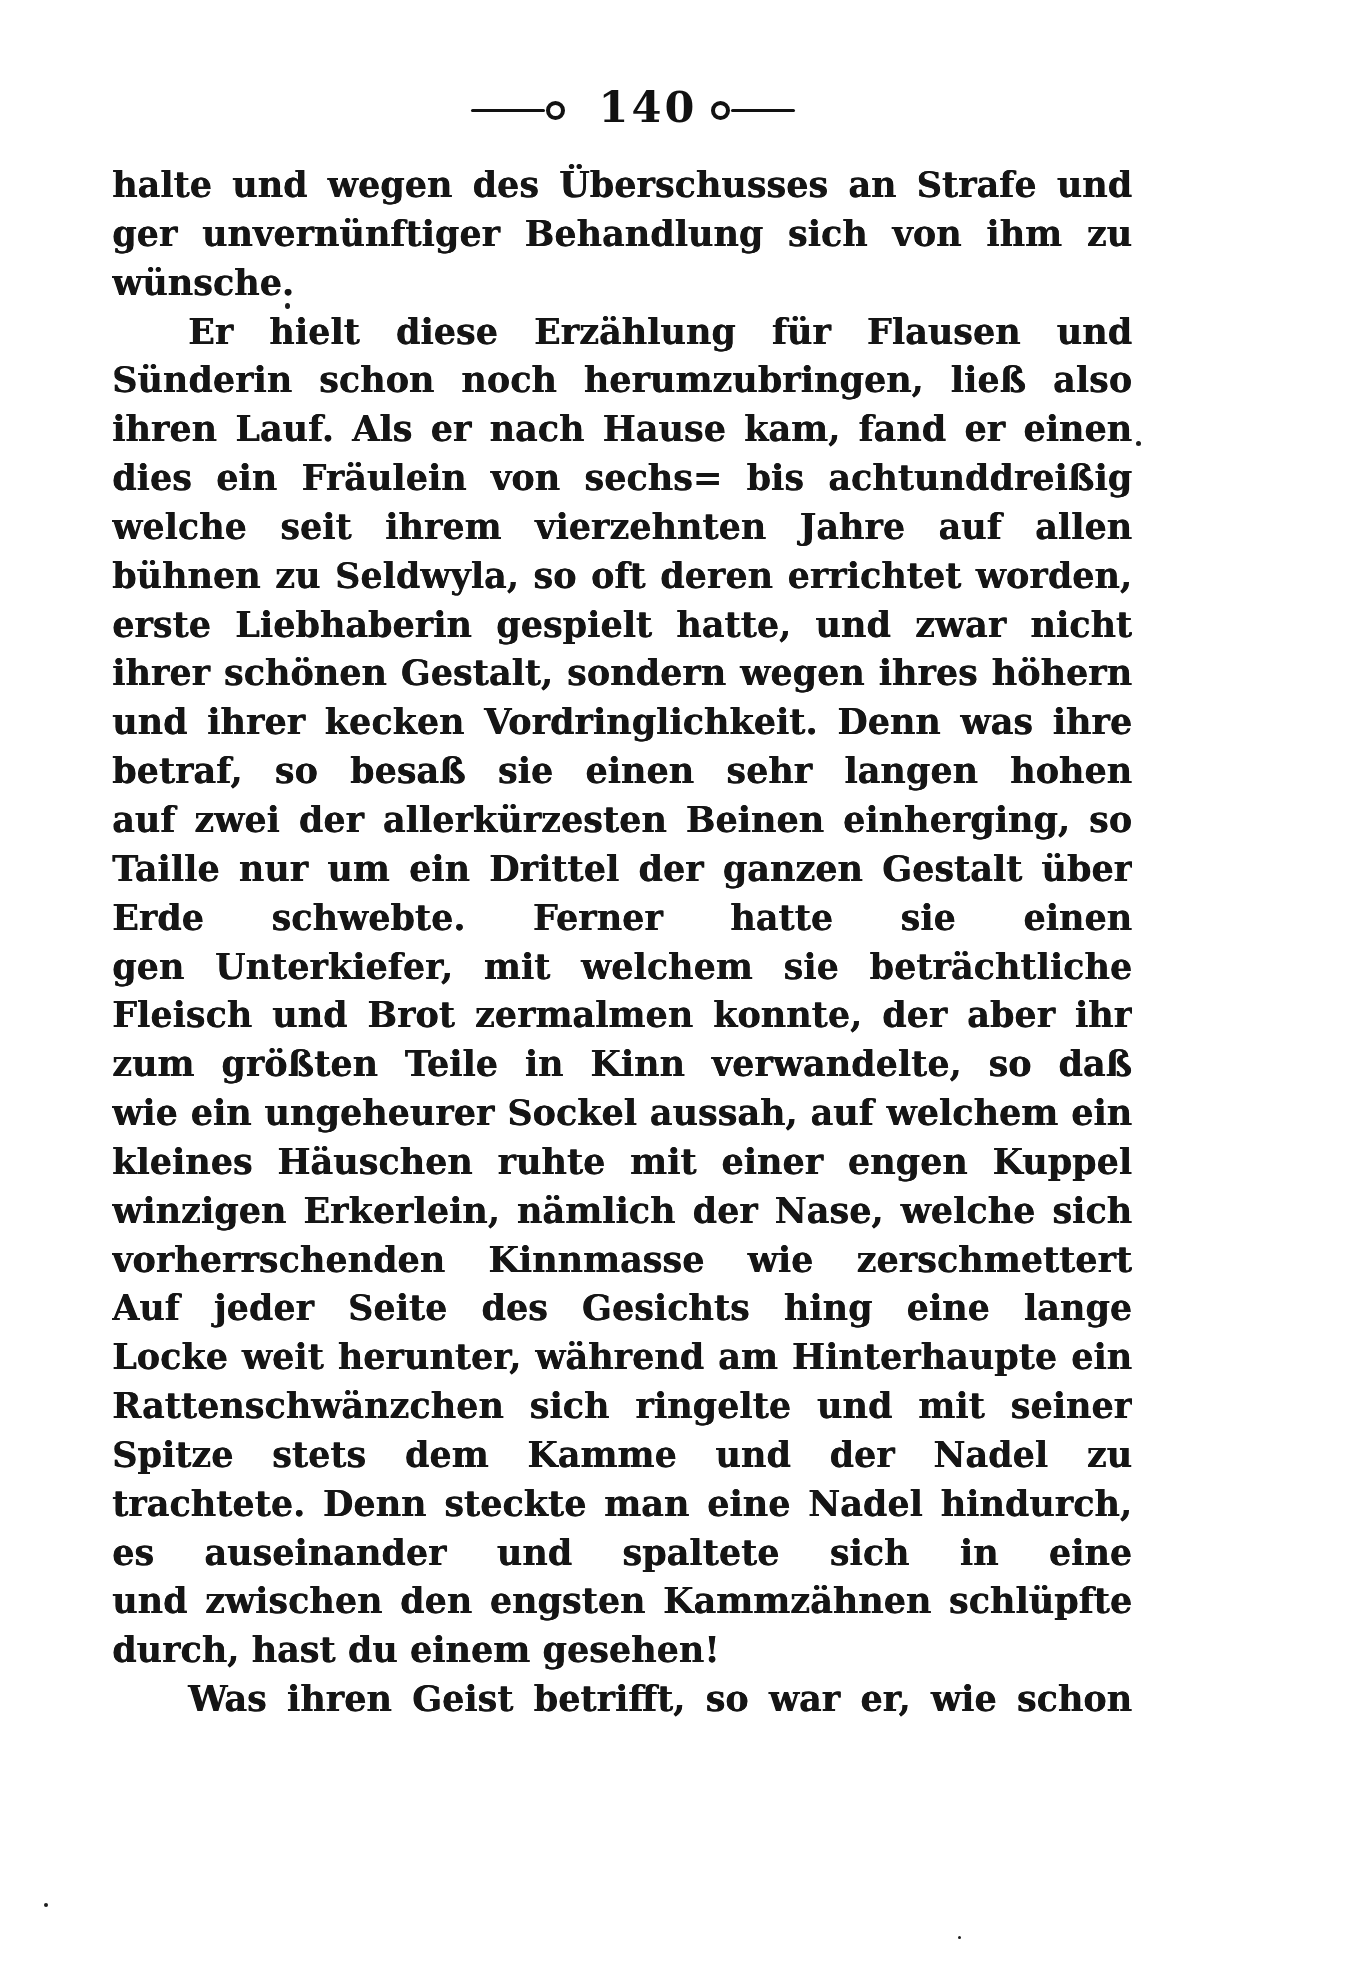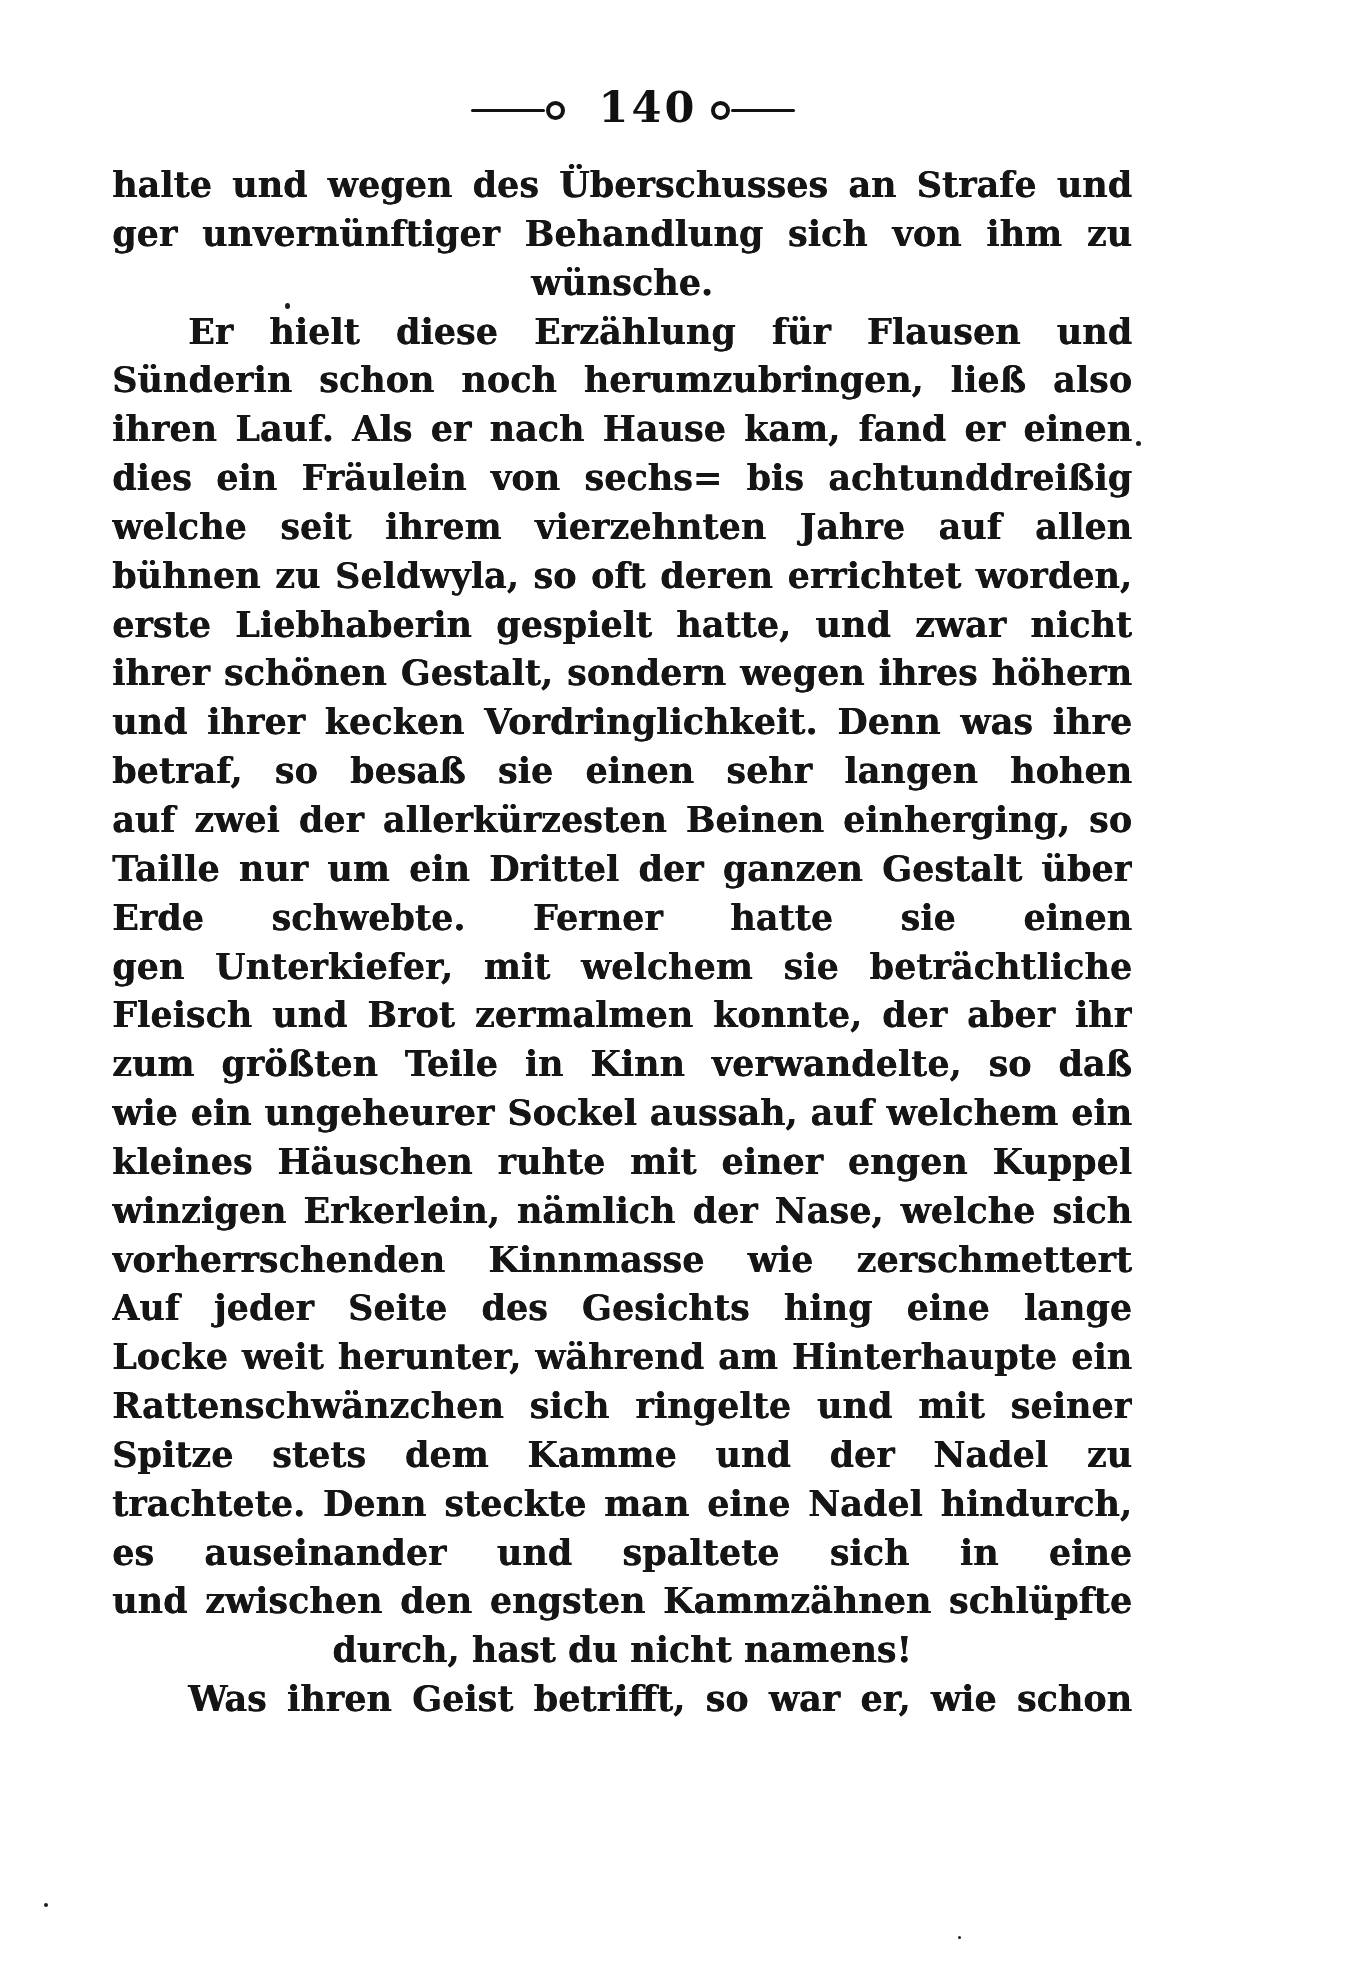--- a/index.html
+++ b/index.html
@@ -72,21 +72,21 @@
     white-space: normal;
   }
   
   .ln.j { text-align: justify; }
   .ln.j::after {
     content: "";
     display: inline-block;
     width: 100%;
     height: 0;
   }
-  .ln.nj { text-align: center; }
+  .ln.nj { text-align: left; }
   .ln.ind { text-indent: 76px; }
 
   
   .speck {
     position: absolute;
     background: #1d1d1d;
     border-radius: 50%;
   }
   .speck.s1 { left: 285px;  top: 303px;  width: 5px; height: 6px; }
   .speck.s2 { left: 1136px; top: 441px;  width: 5px; height: 5px; }
@@ -130,21 +130,21 @@
     <div class="ln j">kleines Häuschen ruhte mit einer engen Kuppel und einem</div>
     <div class="ln j">winzigen Erkerlein, nämlich der Nase, welche sich vor der</div>
     <div class="ln j">vorherrschenden Kinnmasse wie zerschmettert zurückzog.</div>
     <div class="ln j">Auf jeder Seite des Gesichts hing eine lange einzelne</div>
     <div class="ln j">Locke weit herunter, während am Hinterhaupte ein dünnes</div>
     <div class="ln j">Rattenschwänzchen sich ringelte und mit seiner äußersten</div>
     <div class="ln j">Spitze stets dem Kamme und der Nadel zu entfliehen</div>
     <div class="ln j">trachtete. Denn steckte man eine Nadel hindurch, so ging</div>
     <div class="ln j">es auseinander und spaltete sich in eine Schlangenzunge,</div>
     <div class="ln j">und zwischen den engsten Kammzähnen schlüpfte es hin=</div>
-    <div class="ln nj">durch, hast du nicht namens!</div>
+    <div class="ln nj">durch, hast du einem gesehen!</div>
     <div class="ln j ind">Was ihren Geist betrifft, so war er, wie schon gesagt,</div>
   </div>
 
   <div class="speck s1"></div>
   <div class="speck s2"></div>
   <div class="speck s3"></div>
   <div class="speck s4"></div>
 
 </div>
 

